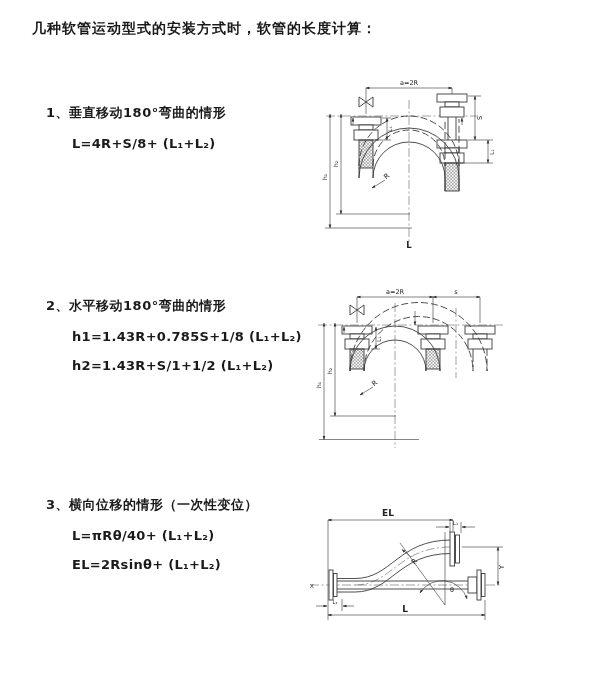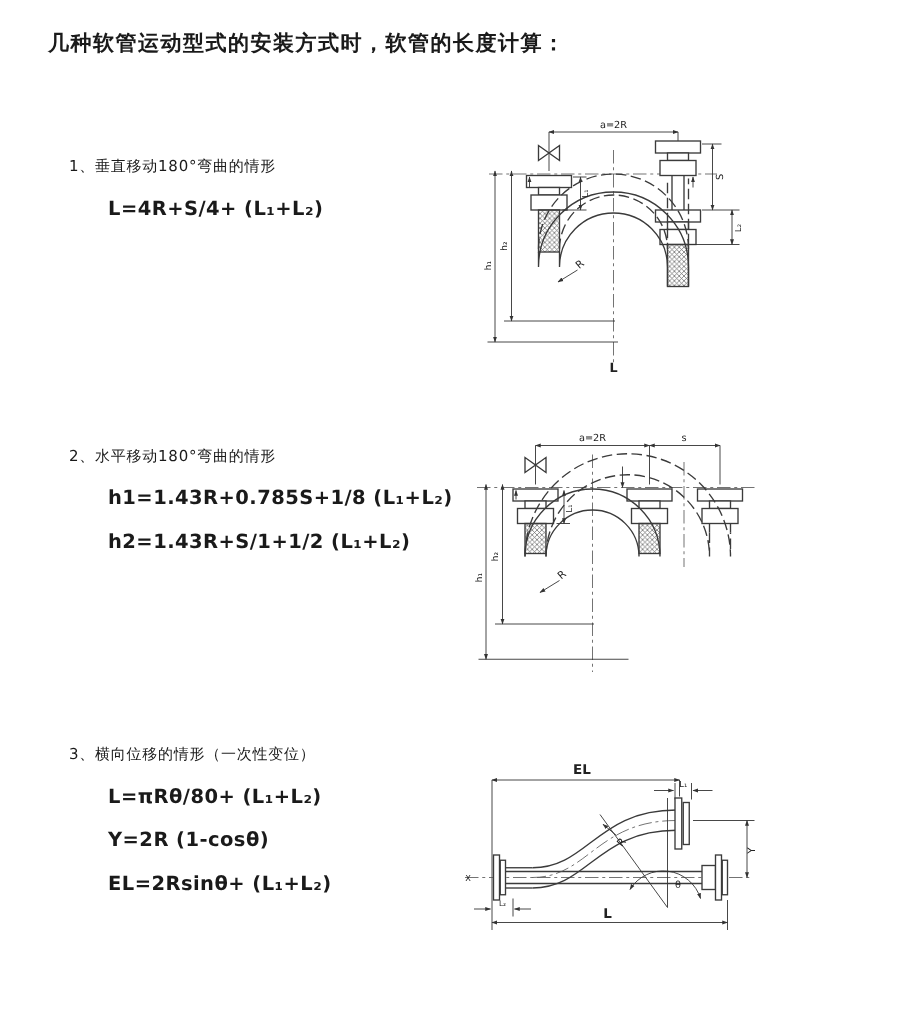--- a/index.html
+++ b/index.html
@@ -5,21 +5,21 @@
   html,body{margin:0;padding:0;}
   body{
     width:600px;height:675px;position:relative;background:#ffffff;
     font-family:"DejaVu Sans",sans-serif;color:#1a1a1a;overflow:hidden;
   }
   .page-title{
     position:absolute;left:32px;top:20px;font-size:14px;font-weight:bold;
     letter-spacing:1px;white-space:nowrap;
   }
   .section{position:absolute;left:46px;width:270px;}
-  .sec-heading{font-size:10px;font-weight:normal;letter-spacing:0.5px;white-space:nowrap;}
+  .sec-heading{font-size:13px;font-weight:bold;letter-spacing:0.5px;white-space:nowrap;}
   .formula{
     font-size:13px;font-weight:600;margin-left:26px;margin-top:14px;
     letter-spacing:0.3px;white-space:nowrap;
   }
   .diagram{position:absolute;}
   svg text{fill:#222;font-family:"DejaVu Sans",sans-serif;}
   svg .draw{stroke:#3b3b3b;stroke-width:0.9;fill:none;}
   svg .drawf{stroke:#3b3b3b;stroke-width:0.9;fill:#fff;}
   svg .dim{stroke:#333;stroke-width:0.6;fill:none;}
   svg .cline{stroke:#555;stroke-width:0.55;fill:none;stroke-dasharray:9 2.5 2 2.5;}
@@ -37,21 +37,21 @@
     <pattern id="hatch" width="3.2" height="3.2" patternUnits="userSpaceOnUse">
       <path d="M0,3.2 L3.2,0 M0,0 L3.2,3.2" stroke="#6a6a6a" stroke-width="0.5"></path>
     </pattern>
   </defs>
 </svg>
 
 <div class="page-title">几种软管运动型式的安装方式时，软管的长度计算：</div>
 
 <div class="section" style="top:104px">
   <div class="sec-heading">1、垂直移动180°弯曲的情形</div>
-  <div class="formula">L=4R+S/4+ (L₁+L₂)</div>
+  <div class="formula">L=4R+S/8+ (L₁+L₂)</div>
 </div>
 
 <svg class="diagram" style="left:312px;top:72px" width="282" height="185" viewBox="0 0 282 185">
 
   <g>
     <line class="dim" x1="54" y1="16" x2="140" y2="16" marker-start="url(#arr)" marker-end="url(#arr)"></line>
     <line class="dim" x1="54" y1="16" x2="54" y2="42"></line>
     <line class="dim" x1="140" y1="16" x2="140" y2="23"></line>
     <text x="97" y="13" font-size="6.5" text-anchor="middle">a=2R</text>
   </g>
@@ -222,22 +222,21 @@
   <line class="dim" x1="34" y1="50" x2="34" y2="44" marker-end="url(#arr)"></line>
 
   <g>
     <line class="dim" x1="63" y1="104" x2="50" y2="112" marker-end="url(#arr)"></line>
     <text x="66" y="102" font-size="7" transform="rotate(-40 66 102)" text-anchor="middle">R</text>
   </g>
 </svg>
 
 <div class="section" style="top:496px">
   <div class="sec-heading">3、横向位移的情形（一次性变位）</div>
-  <div class="formula">L=πRθ/80+ (L₁+L₂)</div>
-  <div class="formula">Y=2R (1-cosθ)</div>
+  <div class="formula">L=πRθ/40+ (L₁+L₂)</div>
   <div class="formula">EL=2Rsinθ+ (L₁+L₂)</div>
 </div>
 
 <svg class="diagram" style="left:300px;top:503px" width="300" height="145" viewBox="0 0 300 145">
 
   <g>
     <line class="dim" x1="28" y1="17" x2="153" y2="17" marker-start="url(#arr)" marker-end="url(#arr)"></line>
     <line class="dim" x1="28" y1="17" x2="28" y2="117"></line>
     <line class="dim" x1="153" y1="17" x2="153" y2="28"></line>
     <text x="88" y="13" font-size="9" font-weight="bold" text-anchor="middle">EL</text>

